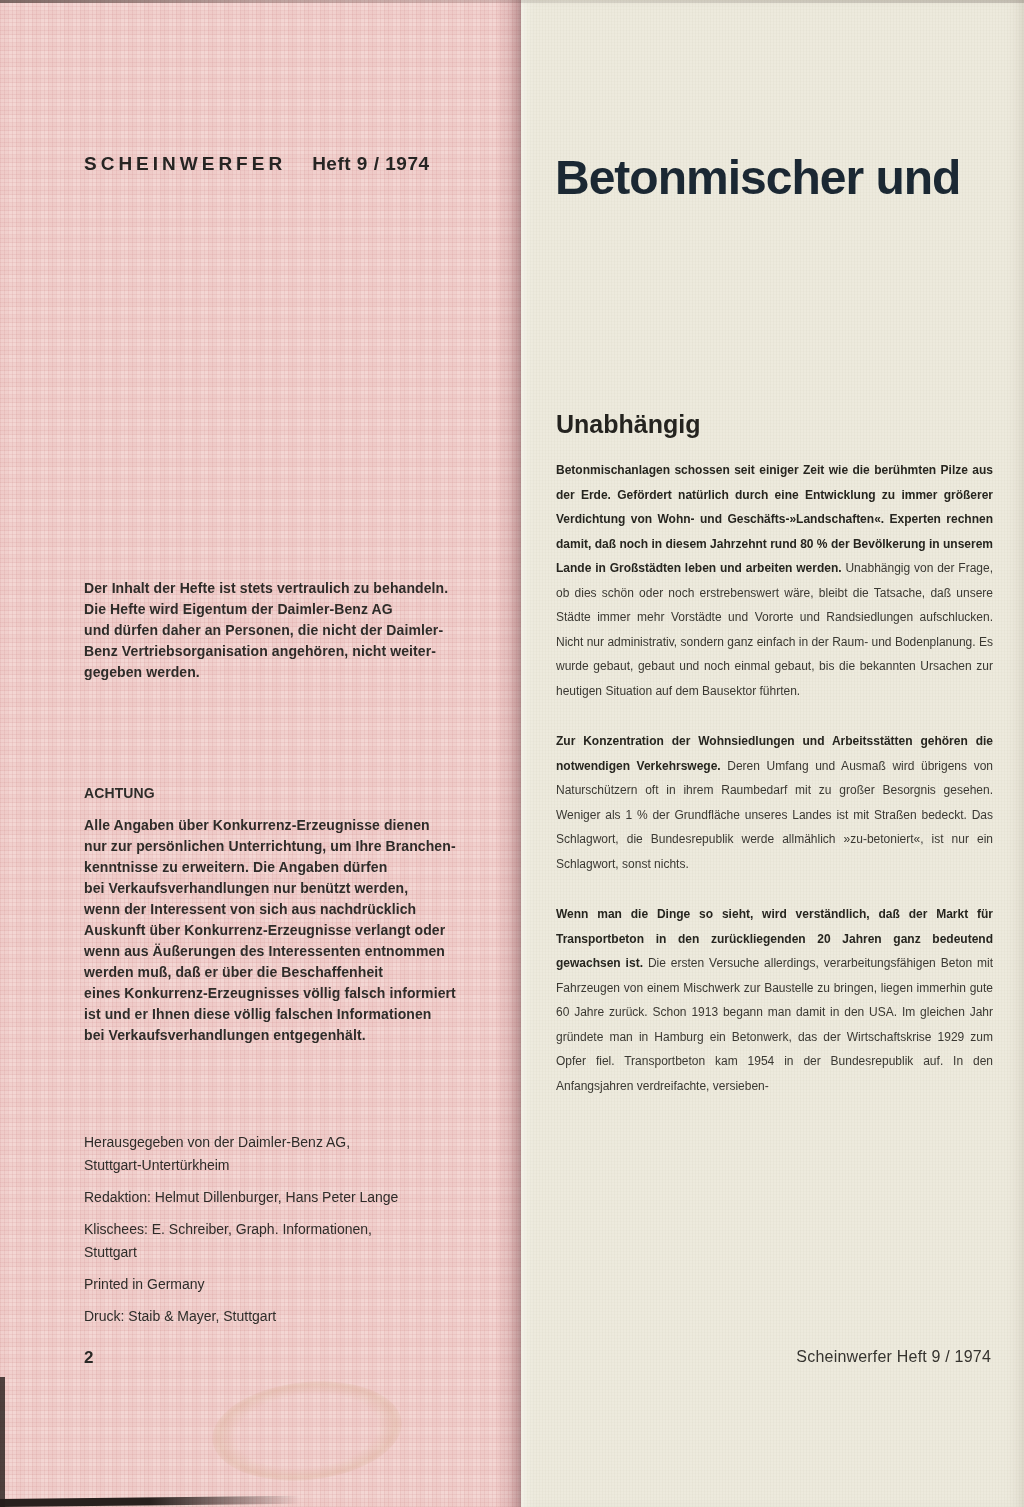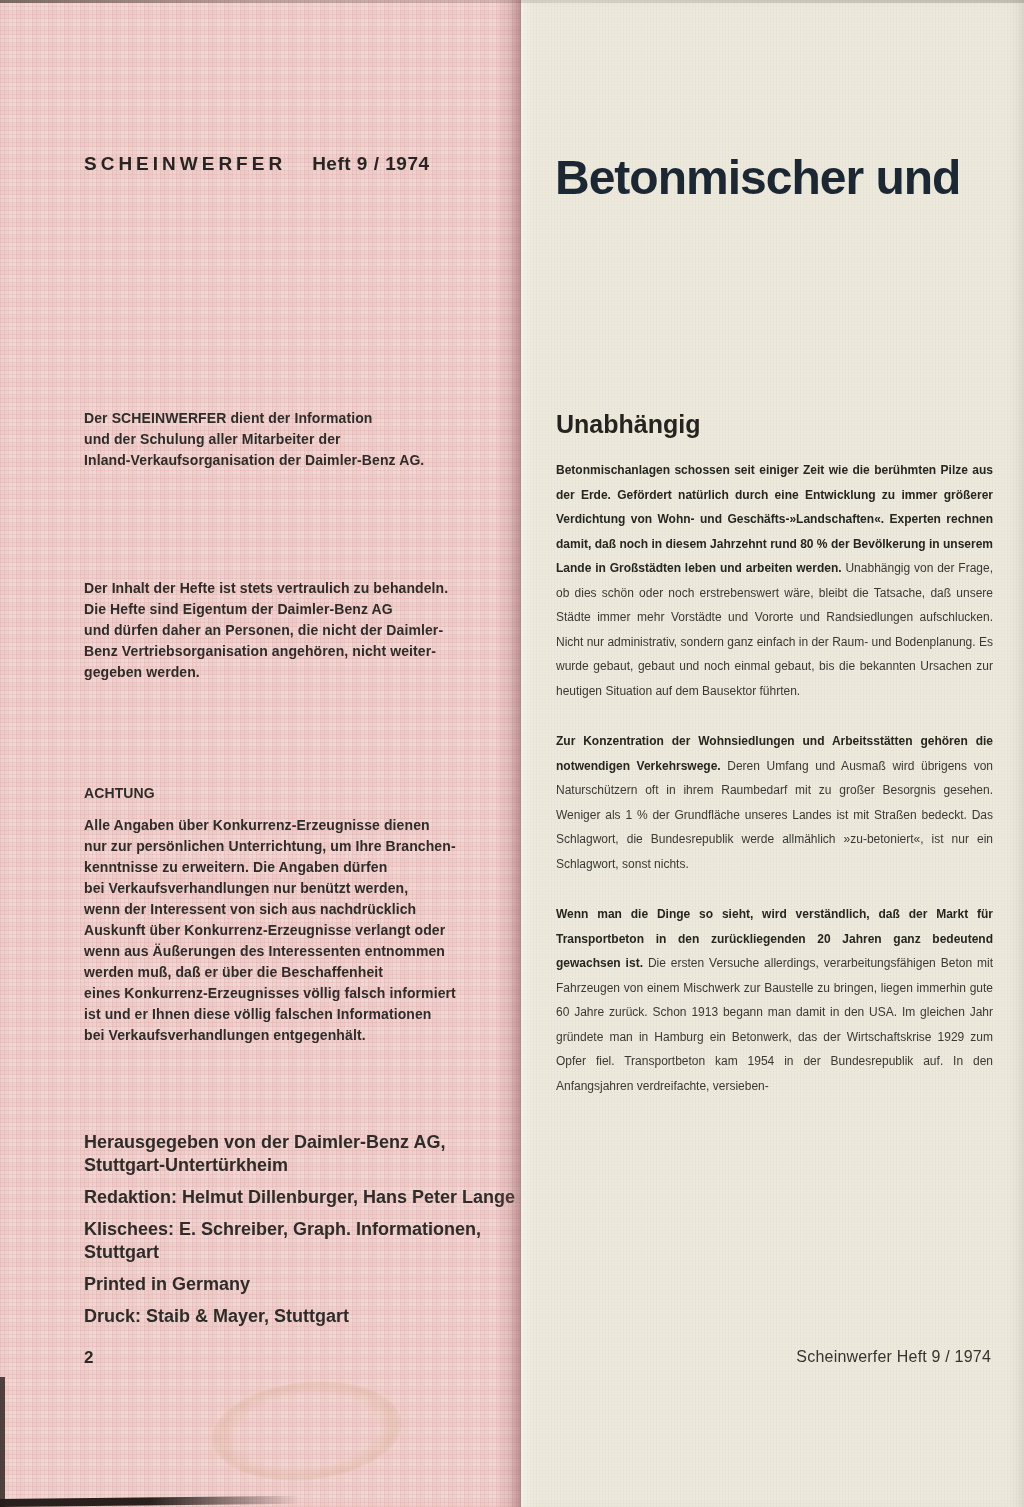--- a/index.html
+++ b/index.html
@@ -49,21 +49,21 @@
     position: absolute; left: 84px; width: 438px;
     font-size: 14px; font-weight: bold; line-height: 21px;
     white-space: pre-line; letter-spacing: 0.1px;
   }
   .b-info        { top: 408px; }
   .b-confidential{ top: 578px; }
   .b-achtung-h   { top: 783px; }
   .b-achtung     { top: 815px; }
 
   .imprint { position: absolute; left: 84px; top: 1131px; width: 438px;
-             font-size: 18px; font-weight: bold; line-height: 23px; }
+             font-size: 14px; font-weight: normal; line-height: 23px; }
   .imprint div { white-space: pre-line; margin-bottom: 9px; }
 
   .page-num { position: absolute; left: 84px; top: 1348px;
               font-size: 17px; font-weight: bold; color: #2a2926; }
 
   
   .stain {
     position: absolute; left: 212px; top: 1382px;
     width: 190px; height: 98px; border-radius: 50%;
     background: radial-gradient(ellipse at center,
@@ -128,26 +128,23 @@
 <body>
 
 <div class="sheet">
 
   <div class="page-left">
 
     <div class="masthead">
       <span class="mag">SCHEINWERFER</span><span class="issue">Heft 9 / 1974</span>
     </div>
 
-    <div class="pink-block b-info">Der SCHEINWERFER dient der Information
-und der Schulung aller Mitarbeiter der
-Inland-Verkaufsorganisation der Daimler-Benz AG.</div>
 
     <div class="pink-block b-confidential">Der Inhalt der Hefte ist stets vertraulich zu behandeln.
-Die Hefte sind Eigentum der Daimler-Benz AG
+Die Hefte wird Eigentum der Daimler-Benz AG
 und dürfen daher an Personen, die nicht der Daimler-
 Benz Vertriebsorganisation angehören, nicht weiter-
 gegeben werden.</div>
 
     <div class="pink-block b-achtung-h">ACHTUNG</div>
     <div class="pink-block b-achtung">Alle Angaben über Konkurrenz-Erzeugnisse dienen
 nur zur persönlichen Unterrichtung, um Ihre Branchen-
 kenntnisse zu erweitern. Die Angaben dürfen
 bei Verkaufsverhandlungen nur benützt werden,
 wenn der Interessent von sich aus nachdrücklich

